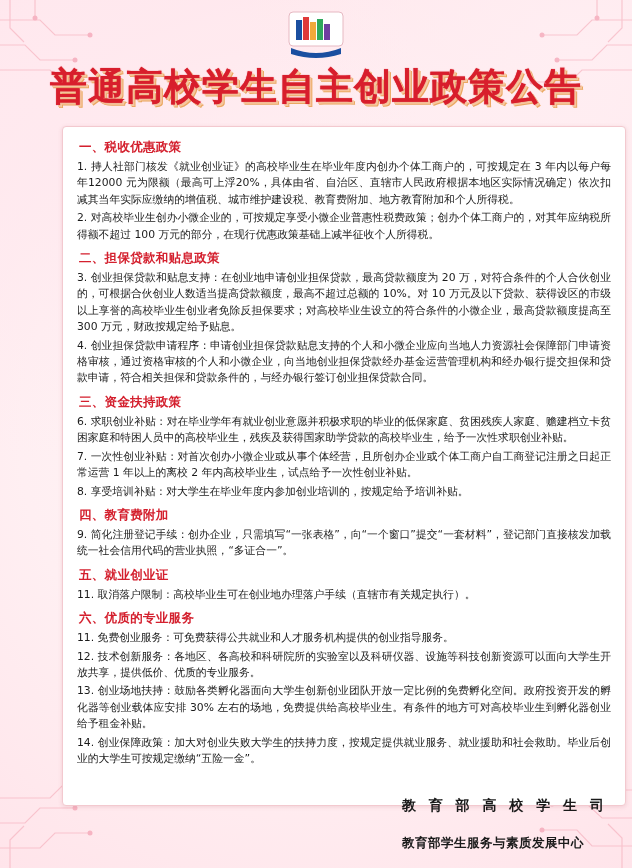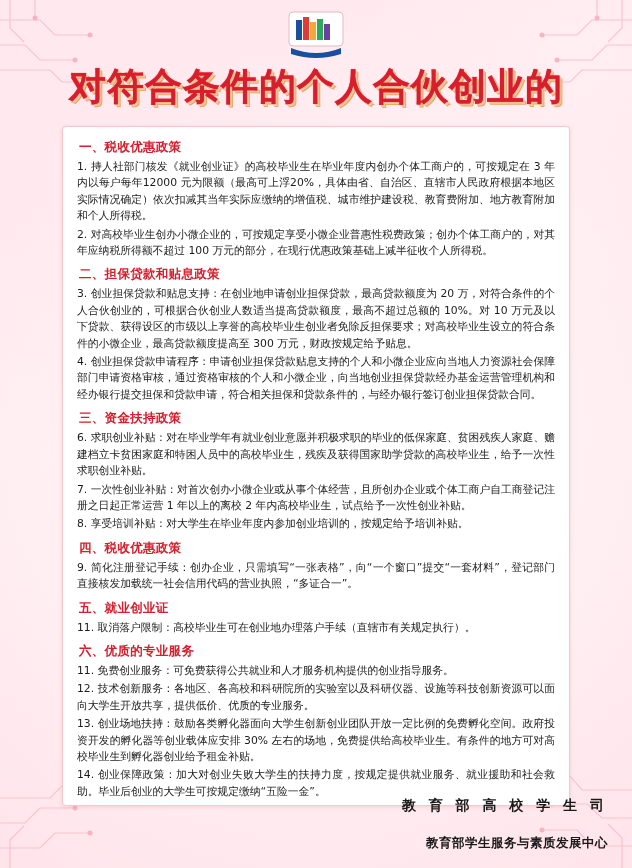--- a/index.html
+++ b/index.html
@@ -46,21 +46,21 @@
     text-shadow:
       0 0 1px #d81e2c,
       2px 2px 0 #f6c8a0,
       3px 3px 0 #eaa861;
   }
 
   
   .card{
     position:absolute;
     left:62px;top:126px;
-    width:508px;height:680px;
+    width:564px;height:680px;
     background:#ffffff;
     border:1px solid #f3c9cf;
     border-radius:4px;
     box-shadow:0 1px 4px rgba(180,90,100,.18);
     box-sizing:border-box;
     padding:12px 14px 10px 14px;
     overflow:hidden;
   }
   .sec-head{
     color:#d4202e;
@@ -77,21 +77,20 @@
     line-height:1.52;
     margin:1px 0 2px 0;
     text-align:justify;
     font-family:"DejaVu Sans","Liberation Sans",sans-serif;
   }
 
   
   .footer{
     position:absolute;
     right:24px;bottom:16px;
-    text-align:right;
     color:#1a1a1a;
     font-family:"DejaVu Sans","Liberation Sans",sans-serif;
   }
   .footer .l1{font-size:14px;font-weight:bold;letter-spacing:4px;}
   .footer .l2{font-size:12.5px;font-weight:bold;margin-top:20px;letter-spacing:.5px;}
 </style>
 </head>
 <body>
 
 <div class="poster">
@@ -157,39 +156,39 @@
     <rect x="2" y="2" width="54" height="34" rx="4" fill="#ffffff" stroke="#e6b9c2" stroke-width="1"></rect>
     <rect x="9" y="10" width="6" height="20" fill="#1a4fa0"></rect>
     <rect x="16" y="7" width="6" height="23" fill="#e03a3a"></rect>
     <rect x="23" y="12" width="6" height="18" fill="#f2a93b"></rect>
     <rect x="30" y="9" width="6" height="21" fill="#2fa85c"></rect>
     <rect x="37" y="14" width="6" height="16" fill="#6f3fa0"></rect>
     <path d="M4 38 Q29 48 54 38 L54 44 Q29 52 4 44 Z" fill="#1a4fa0"></path>
   </svg>
 
   <div class="title-wrap">
-    <span class="title">对符合条件的个人合伙创业的</span>
+    <span class="title">普通高校学生自主创业政策公告</span>
   </div>
 
   <div class="card">
 
     <div class="sec-head">一、税收优惠政策</div>
     <div class="item">1. 持人社部门核发《就业创业证》的高校毕业生在毕业年度内创办个体工商户的，可按规定在 3 年内以每户每年12000 元为限额（最高可上浮20%，具体由省、自治区、直辖市人民政府根据本地区实际情况确定）依次扣减其当年实际应缴纳的增值税、城市维护建设税、教育费附加、地方教育附加和个人所得税。</div>
     <div class="item">2. 对高校毕业生创办小微企业的，可按规定享受小微企业普惠性税费政策；创办个体工商户的，对其年应纳税所得额不超过 100 万元的部分，在现行优惠政策基础上减半征收个人所得税。</div>
 
     <div class="sec-head">二、担保贷款和贴息政策</div>
     <div class="item">3. 创业担保贷款和贴息支持：在创业地申请创业担保贷款，最高贷款额度为 20 万，对符合条件的个人合伙创业的，可根据合伙创业人数适当提高贷款额度，最高不超过总额的 10%。对 10 万元及以下贷款、获得设区的市级以上享誉的高校毕业生创业者免除反担保要求；对高校毕业生设立的符合条件的小微企业，最高贷款额度提高至 300 万元，财政按规定给予贴息。</div>
     <div class="item">4. 创业担保贷款申请程序：申请创业担保贷款贴息支持的个人和小微企业应向当地人力资源社会保障部门申请资格审核，通过资格审核的个人和小微企业，向当地创业担保贷款经办基金运营管理机构和经办银行提交担保和贷款申请，符合相关担保和贷款条件的，与经办银行签订创业担保贷款合同。</div>
 
     <div class="sec-head">三、资金扶持政策</div>
     <div class="item">6. 求职创业补贴：对在毕业学年有就业创业意愿并积极求职的毕业的低保家庭、贫困残疾人家庭、赡建档立卡贫困家庭和特困人员中的高校毕业生，残疾及获得国家助学贷款的高校毕业生，给予一次性求职创业补贴。</div>
     <div class="item">7. 一次性创业补贴：对首次创办小微企业或从事个体经营，且所创办企业或个体工商户自工商登记注册之日起正常运营 1 年以上的离校 2 年内高校毕业生，试点给予一次性创业补贴。</div>
     <div class="item">8. 享受培训补贴：对大学生在毕业年度内参加创业培训的，按规定给予培训补贴。</div>
 
-    <div class="sec-head">四、税收优惠政策</div>
+    <div class="sec-head">四、教育费附加</div>
     <div class="item">9. 简化注册登记手续：创办企业，只需填写“一张表格”，向“一个窗口”提交“一套材料”，登记部门直接核发加载统一社会信用代码的营业执照，“多证合一”。</div>
 
     <div class="sec-head">五、就业创业证</div>
     <div class="item">11. 取消落户限制：高校毕业生可在创业地办理落户手续（直辖市有关规定执行）。</div>
 
     <div class="sec-head">六、优质的专业服务</div>
     <div class="item">11. 免费创业服务：可免费获得公共就业和人才服务机构提供的创业指导服务。</div>
     <div class="item">12. 技术创新服务：各地区、各高校和科研院所的实验室以及科研仪器、设施等科技创新资源可以面向大学生开放共享，提供低价、优质的专业服务。</div>
     <div class="item">13. 创业场地扶持：鼓励各类孵化器面向大学生创新创业团队开放一定比例的免费孵化空间。政府投资开发的孵化器等创业载体应安排 30% 左右的场地，免费提供给高校毕业生。有条件的地方可对高校毕业生到孵化器创业给予租金补贴。</div>
     <div class="item">14. 创业保障政策：加大对创业失败大学生的扶持力度，按规定提供就业服务、就业援助和社会救助。毕业后创业的大学生可按规定缴纳“五险一金”。</div>

